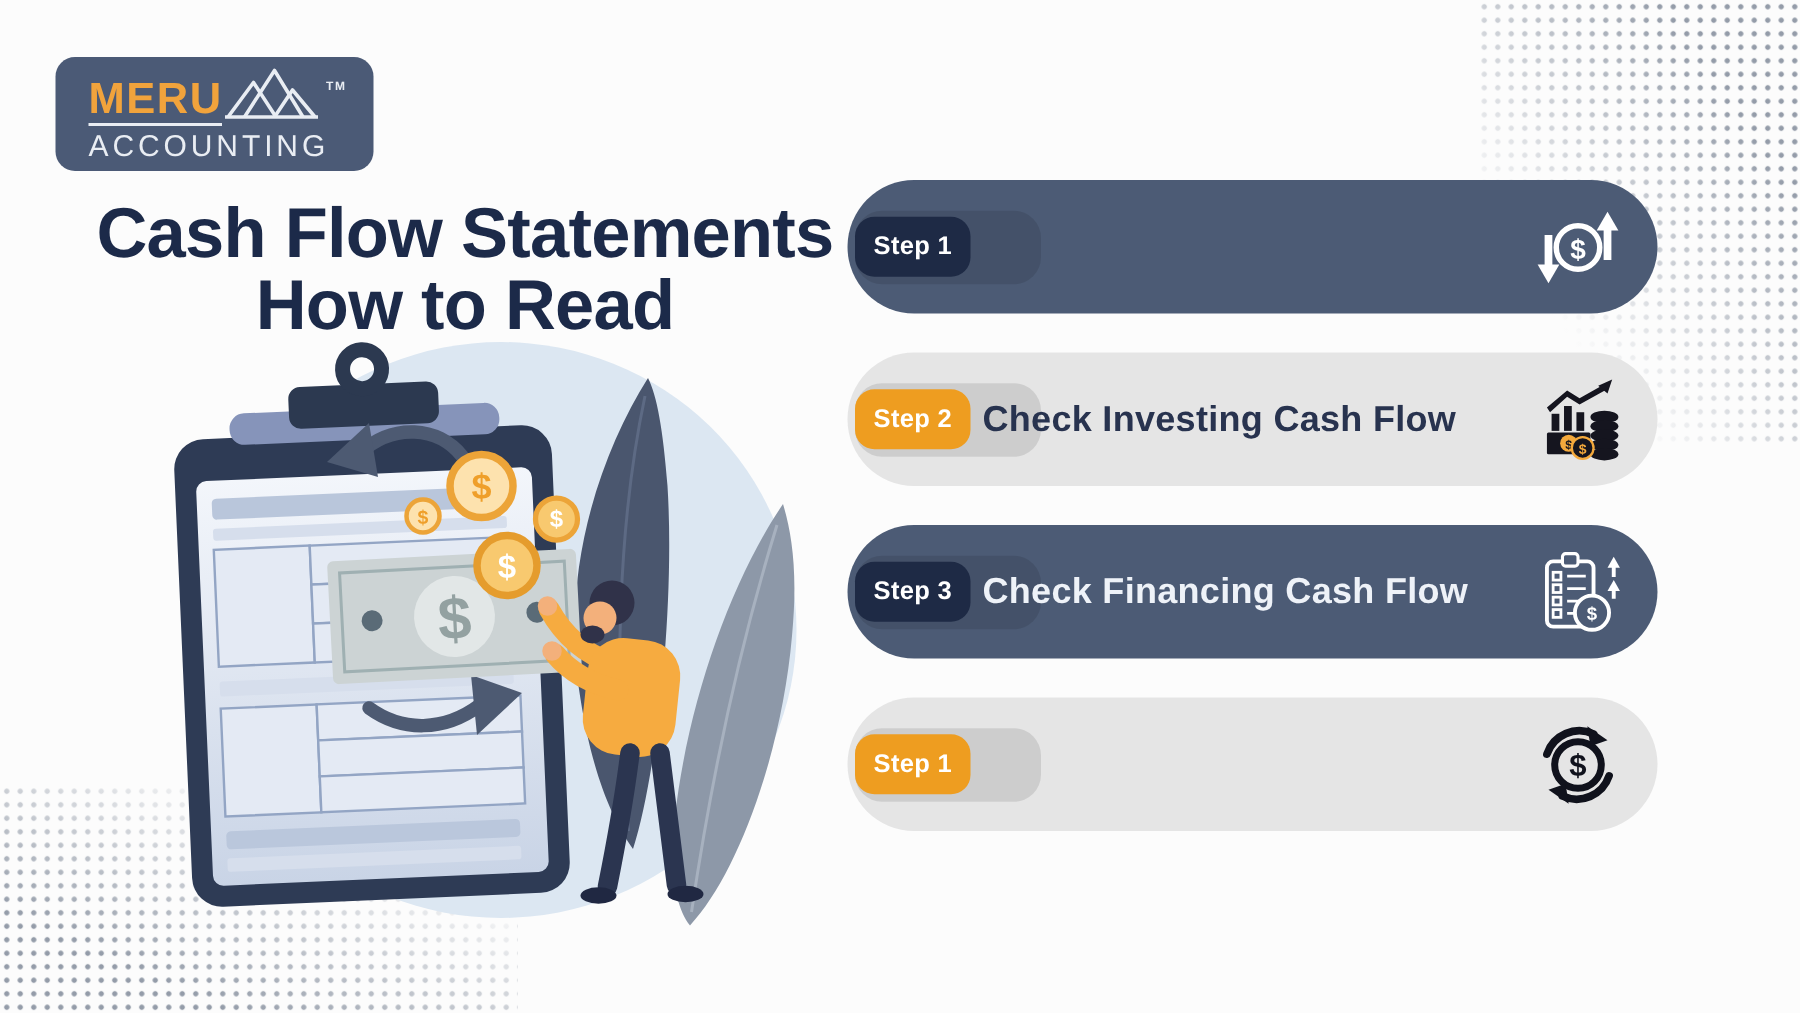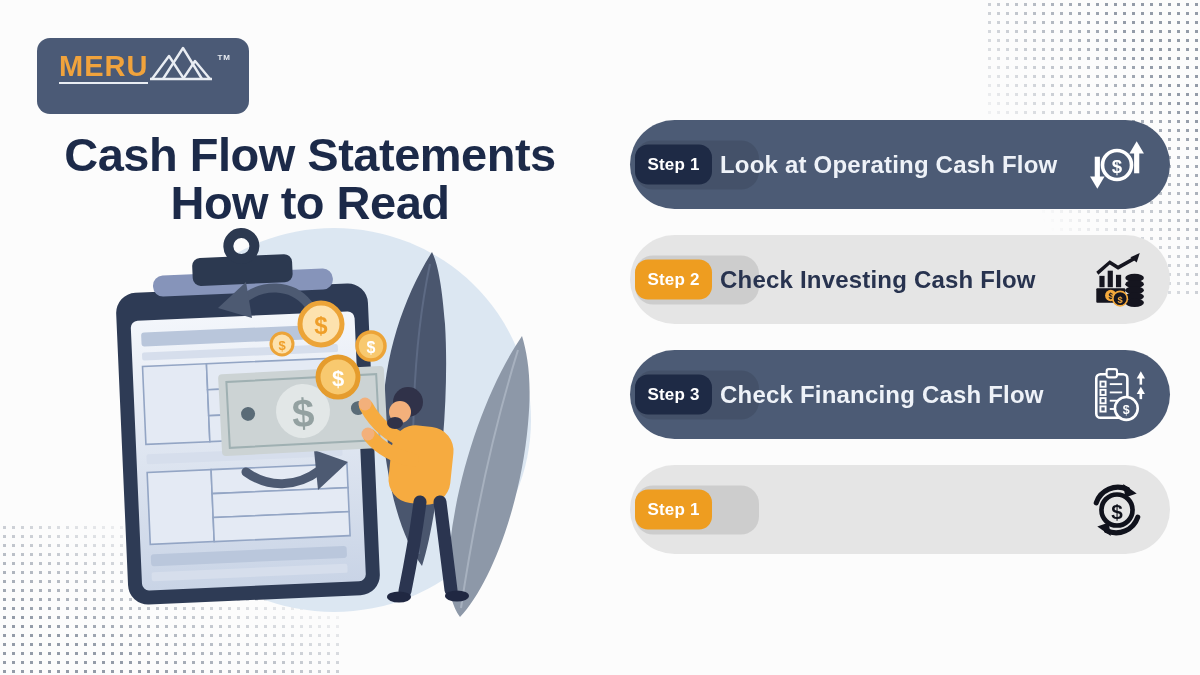--- a/index.html
+++ b/index.html
@@ -28,21 +28,21 @@
   .logo-sub { color:#e9edf3; font-size:20px; letter-spacing:2.6px; margin-top:3px; line-height:1.1; }
 
   
   .title { position:absolute; left:10px; top:131px; width:600px; text-align:center;
     color:#1c2a49; font-weight:bold; font-size:47px; line-height:1.02; letter-spacing:-0.5px; }
 
   
   .illus { position:absolute; left:70px; top:224px; width:470px; height:396px; }
 
   
-  .pill { position:absolute; left:630px; width:540px; height:89px; border-radius:44.5px; }
+  .pill { position:absolute; left:565px; width:540px; height:89px; border-radius:44.5px; }
   .pill.slate { background:#4c5b75; }
   .pill.orange { background:#e5e5e5; }
   .pill-1 { top:120px; } .pill-2 { top:235px; } .pill-3 { top:350px; } .pill-4 { top:465px; }
   .badge-wrap { position:absolute; left:5px; top:50%; transform:translateY(-50%); width:124px; height:49px; }
   .badge-back { position:absolute; left:0; top:0; width:124px; height:49px; border-radius:18px;
     background:rgba(0,0,0,0.10); }
   .badge { position:absolute; left:0; top:4px; width:77px; height:40px; border-radius:13px;
     display:flex; align-items:center; justify-content:center;
     color:#ffffff; font-size:17px; font-weight:bold; letter-spacing:0.2px; }
   .pill.slate .badge { background:#1e2a45; }
@@ -73,20 +73,21 @@
           <g fill="none" stroke="#e9edf3" stroke-width="2.4" stroke-linejoin="round">
             <path d="M 2 34 L 19 11 L 34 34"></path>
             <path d="M 13 34 L 33 3 L 52 34"></path>
             <path d="M 33 34 L 45 16 L 60 34"></path>
             <path d="M 0 34 L 62 34"></path>
           </g>
         </svg>
       </span>
       <span class="logo-tm">TM</span>
     </div>
+    <div class="logo-sub">ACCOUNTING</div>
   </div>
 
   <div class="title">
     <div>Cash Flow Statements</div>
     <div>How to Read</div>
   </div>
 
   <div class="illus">
     <svg width="470" height="396" viewBox="0 0 470 396">
       <defs>
@@ -190,21 +191,20 @@
         <ellipse cx="387" cy="372" rx="12" ry="5.5" fill="#202842"></ellipse>
       </g>
     </svg>
   </div>
 
   <div class="pill slate pill-1">
     <div class="badge-wrap">
       <div class="badge-back"></div>
       <div class="badge">Step 1</div>
     </div>
-    <div class="pill-label">Look at Operating Cash Flow</div>
     <div class="pill-icon">
       <svg width="58" height="58" viewBox="0 0 56 56">
         <circle cx="28" cy="28" r="14" fill="none" stroke="#ffffff" stroke-width="3.5"></circle>
         <text x="28" y="29" text-anchor="middle" dominant-baseline="central" font-size="18" font-weight="bold" fill="#ffffff">$</text>
         <line x1="47" y1="36" x2="47" y2="16" stroke="#ffffff" stroke-width="5"></line>
         <polygon points="47,5 40,17 54,17" fill="#ffffff"></polygon>
         <line x1="9" y1="20" x2="9" y2="40" stroke="#ffffff" stroke-width="5"></line>
         <polygon points="9,51 2,39 16,39" fill="#ffffff"></polygon>
       </svg>
     </div>

